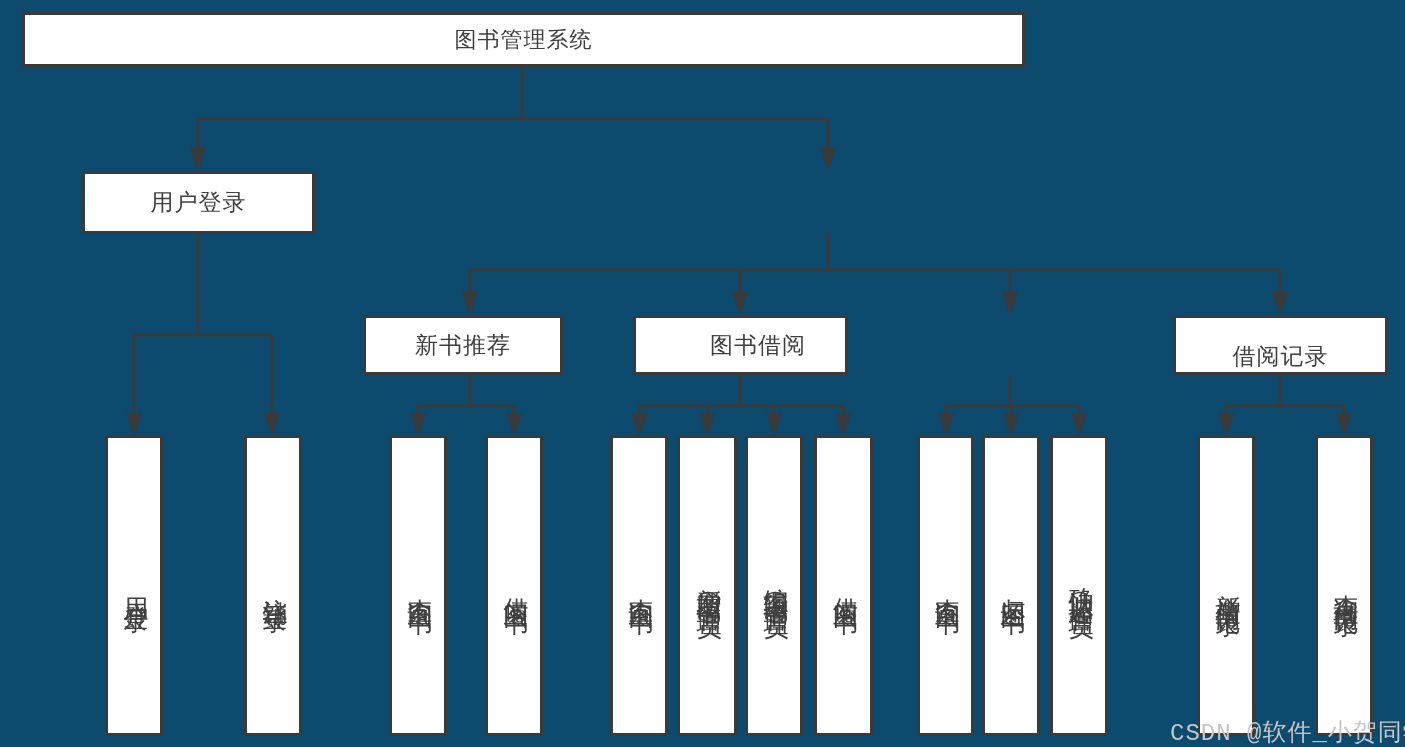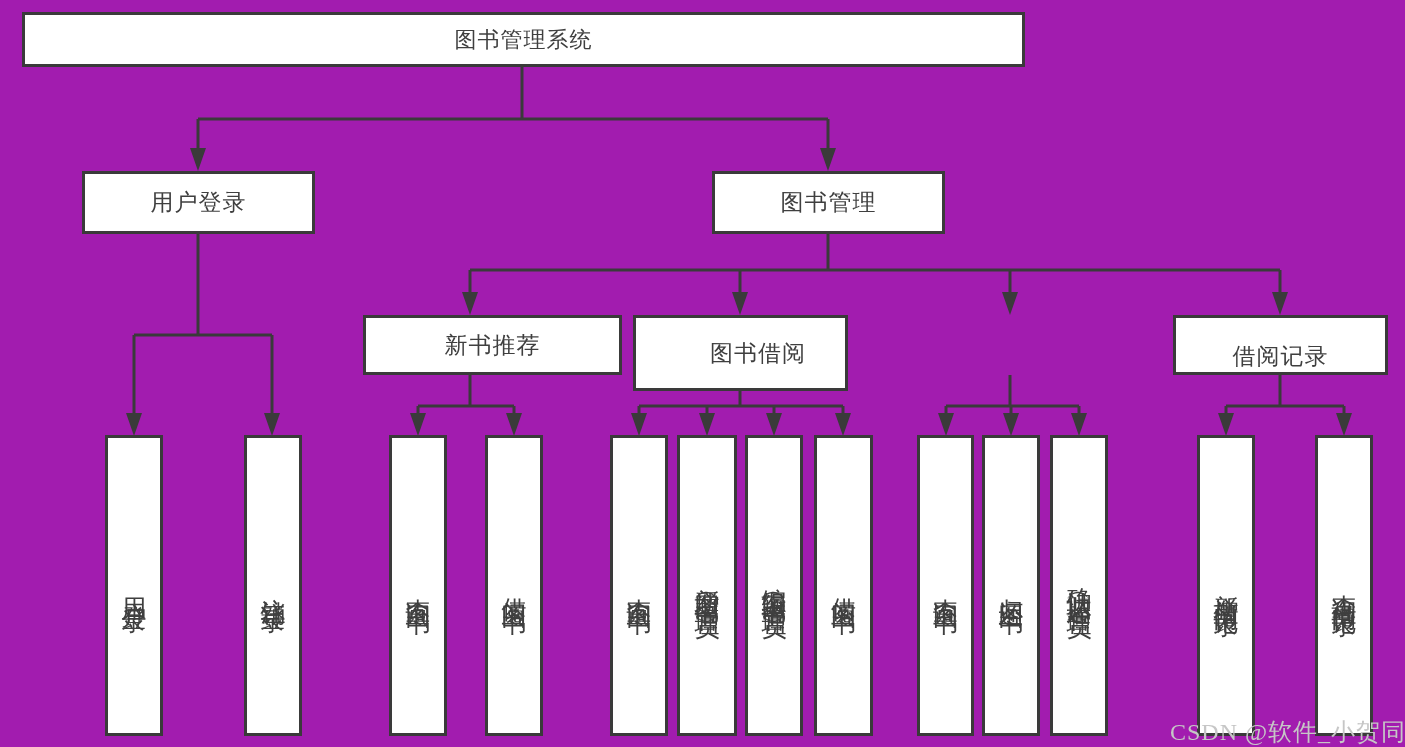--- a/index.html
+++ b/index.html
@@ -1,22 +1,22 @@
 <!DOCTYPE html>
 <html><head>
 <meta charset="utf-8">
 <style>
   html, body { margin: 0; padding: 0; background: #ffffff; }
   #stage {
     position: relative;
     width: 1405px;
     height: 747px;
-    background: #a21caf;
+    background: #0c4a6e;
     overflow: hidden;
-    font-family: Liberation Serif, serif;
+    font-family: Liberation Mono, monospace;
     color: #3f3f3f;
   }
   #connectors {
     position: absolute;
     left: 0; top: 0;
     width: 1405px; height: 747px;
     pointer-events: none;
   }
   .node {
     position: absolute;
@@ -88,28 +88,25 @@
     </g>
   </svg>
 
   <div class="node hnode root" style="left:22px; top:12px; width:1003px; height:55px;">
     <span>图书管理系统</span>
   </div>
 
   <div class="node hnode" style="left:82px; top:171px; width:233px; height:63px;">
     <span>用户登录</span>
   </div>
-  <div class="node hnode" style="left:712px; top:171px; width:233px; height:63px;">
-    <span>图书管理</span>
-  </div>
 
-  <div class="node hnode" style="left:363px; top:315px; width:259px; height:60px;">
+  <div class="node hnode" style="left:363px; top:315px; width:200px; height:60px;">
     <span>新书推荐</span>
   </div>
-  <div class="node hnode" style="left:633px; top:315px; width:215px; height:76px;padding-left:35px;">
+  <div class="node hnode" style="left:633px; top:315px; width:215px; height:60px;padding-left:35px;">
     <span>图书借阅</span>
   </div>
   <div class="node hnode" style="left:1173px; top:315px; width:215px; height:60px;align-items:flex-end;">
     <span>借阅记录</span>
   </div>
 
   <div class="node vnode leaf" style="left:105px;">
     <span>用户登录</span>
   </div>
   <div class="node vnode leaf" style="left:244px;">

